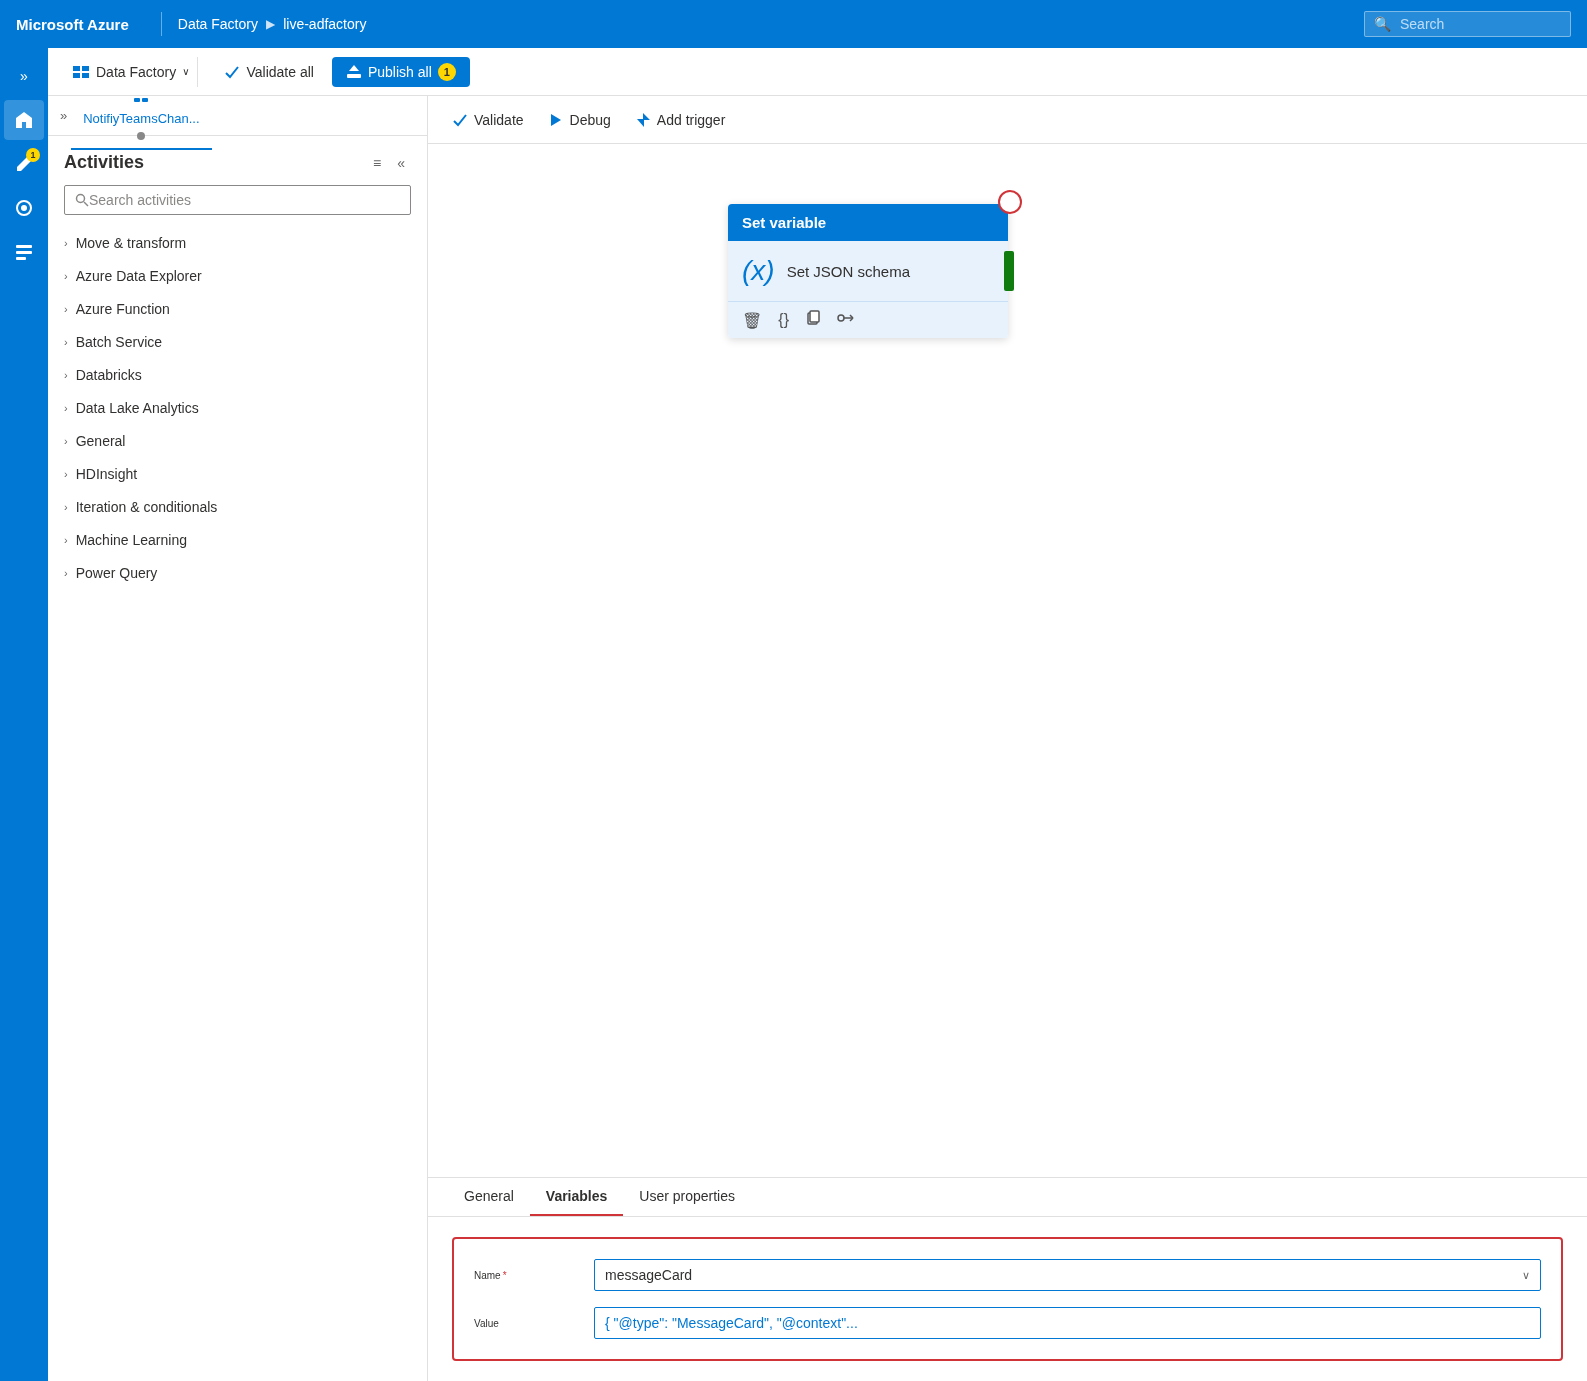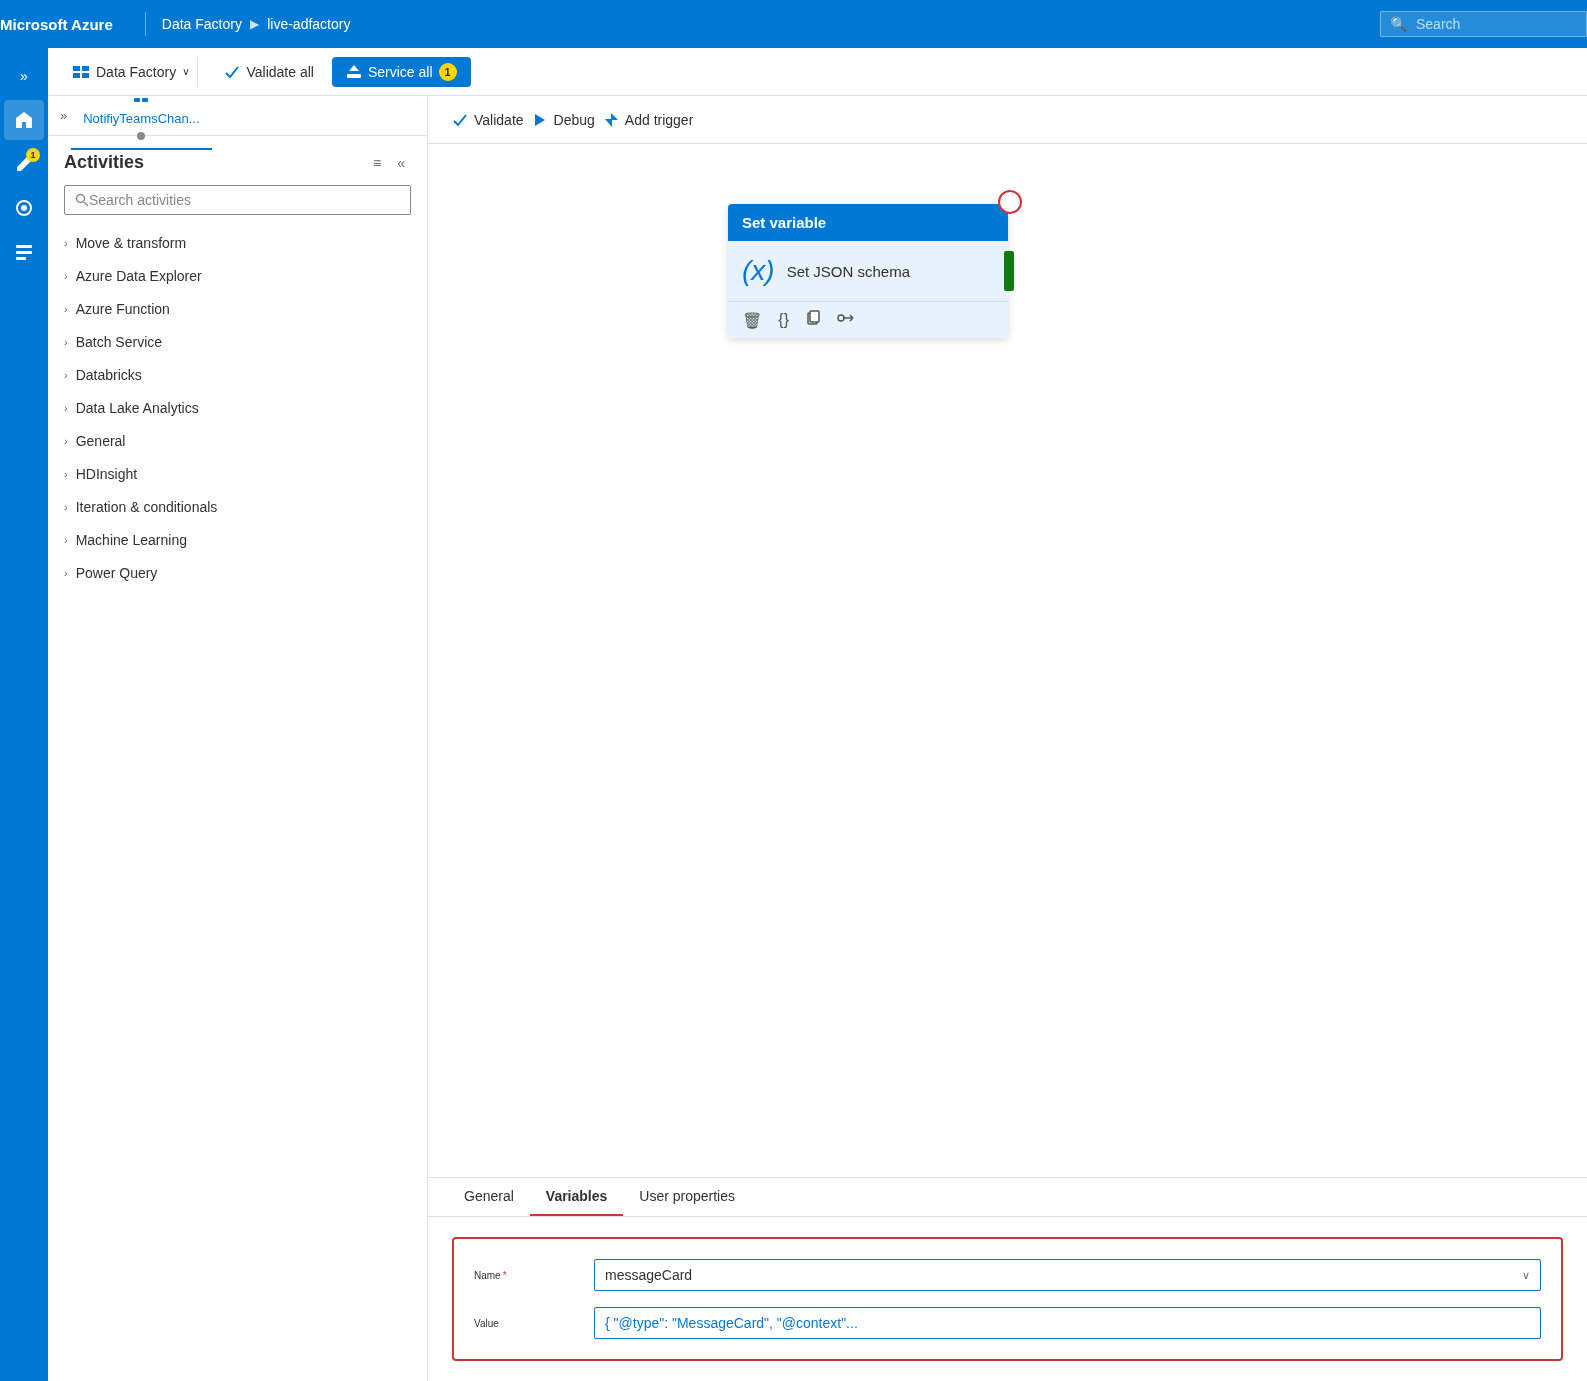--- a/index.html
+++ b/index.html
@@ -4,21 +4,21 @@
   <style>
     * { box-sizing: border-box; margin: 0; padding: 0; }
     body { font-family: 'Segoe UI', Arial, sans-serif; font-size: 14px; background: #f3f2f1; overflow: hidden; }
 
     
     .top-bar {
       display: flex;
       align-items: center;
       background: #0078d4;
       height: 48px;
-      padding: 0 0;
+      padding: 0 16px;
       color: white;
       flex-shrink: 0;
     }
     .top-bar-brand { font-weight: 700; font-size: 15px; margin-right: 16px; }
     .top-bar-divider { width: 1px; height: 24px; background: rgba(255,255,255,0.4); margin: 0 16px; }
     .top-bar-breadcrumb { display: flex; align-items: center; gap: 8px; font-size: 14px; }
     .top-bar-breadcrumb .chevron { font-size: 12px; opacity: 0.8; }
     .top-bar-search {
       margin-left: auto;
       display: flex;
@@ -197,21 +197,21 @@
       font-size: 14px;
       border-bottom: 1px solid transparent;
     }
     .chevron-right { font-size: 11px; color: #666; }
 
     
     .right-area { flex: 1; display: flex; flex-direction: column; overflow: hidden; }
 
     
     .canvas-toolbar {
-      display: flex; align-items: center; 
+      display: flex; align-items: center; gap: 16px;
       background: white;
       border-bottom: 1px solid #e0e0e0;
       padding: 0 20px;
       height: 48px;
       flex-shrink: 0;
     }
     .canvas-toolbar-item {
       display: flex; align-items: center; gap: 6px;
       cursor: pointer; color: #323130; font-size: 14px;
       padding: 6px 4px;
@@ -428,21 +428,21 @@
         <svg width="16" height="16" viewBox="0 0 16 16">
           <polyline points="2,9 6,13 14,3" stroke="#0078d4" stroke-width="2" fill="none"></polyline>
         </svg>
         <span>Validate all</span>
       </div>
       <div class="toolbar-item publish-btn">
         <svg width="16" height="16" viewBox="0 0 16 16" fill="white">
           <rect x="1" y="10" width="14" height="4" rx="1"></rect>
           <polygon points="8,1 13,7 3,7"></polygon>
         </svg>
-        <span>Service all</span>
+        <span>Publish all</span>
         <span class="publish-badge">1</span>
       </div>
     </div>
 
     <div style="display:flex; flex:1; overflow:hidden;">
 
       <div class="left-panel">
 
         <div class="tab-bar">
           <div style="display:flex;align-items:center;gap:4px;padding:0 4px;cursor:pointer;">

